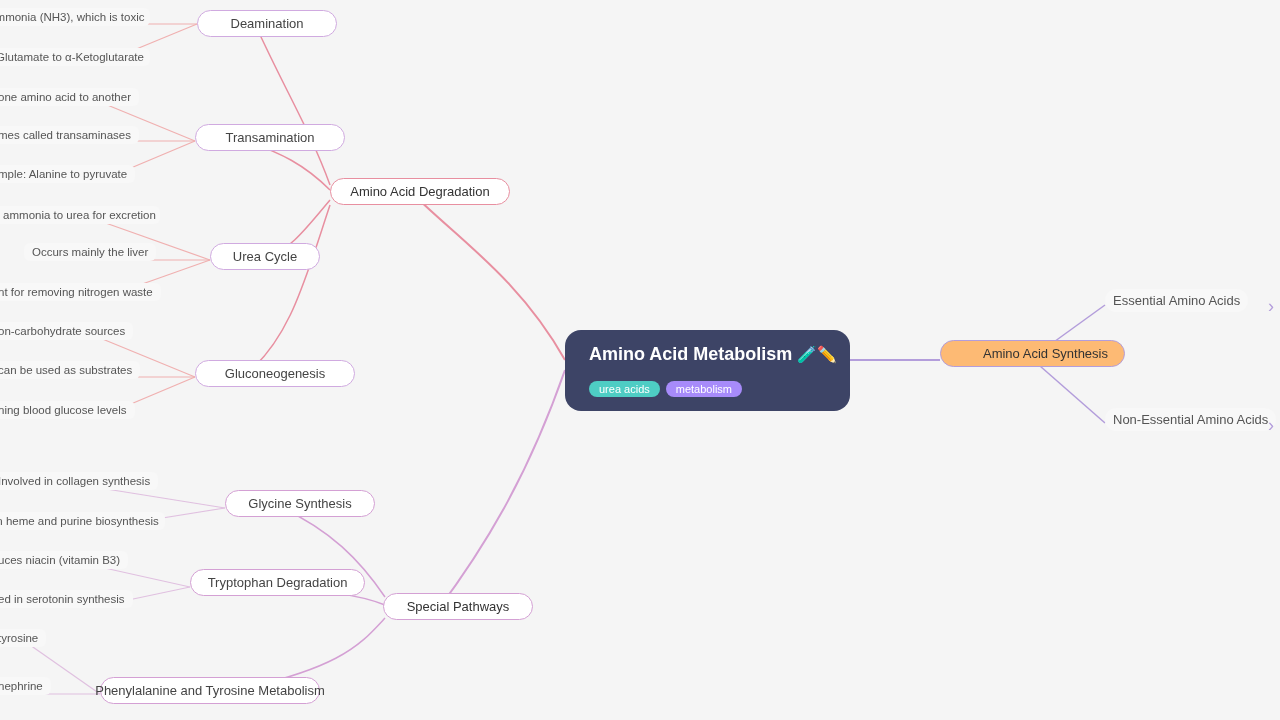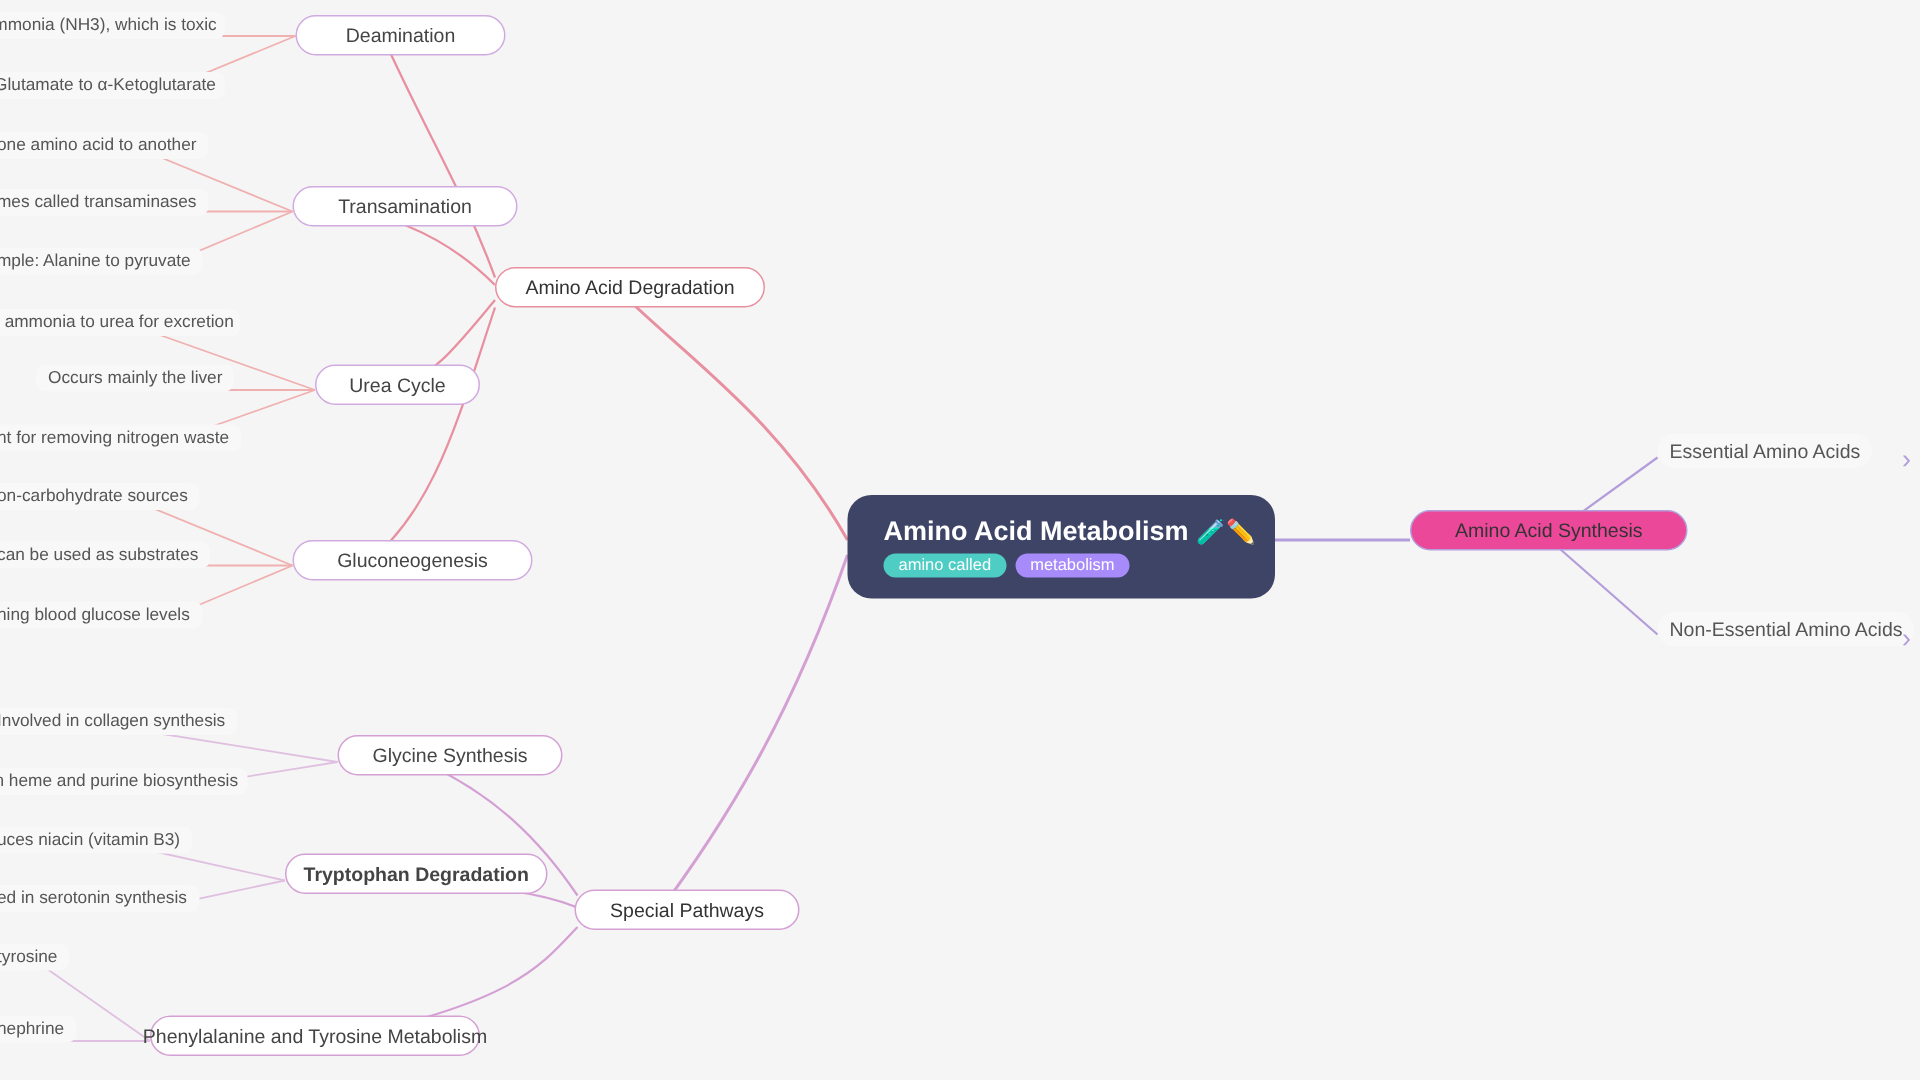--- a/index.html
+++ b/index.html
@@ -38,21 +38,21 @@
     .node-center {
       background: #3d4466;
       color: #fff;
       border-radius: 16px;
       padding: 14px 24px;
       font-size: 18px;
       font-weight: 600;
       display: flex;
       flex-direction: column;
       align-items: flex-start;
-      gap: 4px;
+      gap: 16px;
       cursor: default;
     }
     .node-center .tags {
       display: flex;
       gap: 6px;
     }
     .tag {
       border-radius: 10px;
       padding: 2px 10px;
       font-size: 11px;
@@ -75,24 +75,25 @@
       border-radius: 20px;
     }
     .node-leaf {
       background: #f8f8f8;
       border: none;
       color: #555;
       font-size: 12px;
       border-radius: 6px;
     }
     .node-right {
-      background: #ec4899;
+      background: #fdba74;
       border: 1.5px solid #b39ddb;
       color: #333;
       border-radius: 20px;
+      justify-content: flex-end;
     }
     .node-essential {
       background: #f8f8f8;
       border: none;
       color: #555;
       font-size: 12px;
       justify-content: flex-end;
     }
   </style>
 </head>
@@ -146,21 +147,21 @@
     <line x1="100" y1="694" x2="30" y2="694" stroke="#e0c0e0" stroke-width="1.2"></line>
 
     <line x1="1040" y1="352" x2="1105" y2="305" stroke="#b39ddb" stroke-width="1.5"></line>
 
     <line x1="1040" y1="366" x2="1105" y2="423" stroke="#b39ddb" stroke-width="1.5"></line>
   </svg>
 
   <div class="node node-center" style="left:565px; top:330px; width:285px;">
     <div style="font-size:18px;font-weight:600;color:#fff;">Amino Acid Metabolism <span style="font-size:16px">🧪✏️</span></div>
     <div class="tags">
-      <span class="tag tag-amino">amino called</span>
+      <span class="tag tag-amino">urea acids</span>
       <span class="tag tag-meta">metabolism</span>
     </div>
   </div>
 
   <div class="node node-branch" style="left:330px; top:178px; width:180px;">
     <span>Amino Acid Degradation</span>
   </div>
 
   <div class="node node-sub" style="left:197px; top:10px; width:140px;">
     <span>Deamination</span>
@@ -222,21 +223,21 @@
   <div class="node node-sub" style="left:225px; top:490px; width:150px; border-color:#d4a0d4;text-align:center;">
     <span>Glycine Synthesis</span>
   </div>
   <div class="node node-leaf" style="left:-10px; top:472px; max-width:175px; font-size:11.5px; padding:3px 8px;">
     <span>Involved in collagen synthesis</span>
   </div>
   <div class="node node-leaf" style="left:-10px; top:512px; max-width:175px; font-size:11.5px; padding:3px 8px;">
     <span>n heme and purine biosynthesis</span>
   </div>
 
-  <div class="node node-sub" style="left:190px; top:569px; width:175px; border-color:#d4a0d4;font-weight:bold;">
+  <div class="node node-sub" style="left:190px; top:569px; width:175px; border-color:#d4a0d4;">
     <span>Tryptophan Degradation</span>
   </div>
   <div class="node node-leaf" style="left:-10px; top:551px; max-width:180px; font-size:11.5px; padding:3px 8px;">
     <span>uces niacin (vitamin B3)</span>
   </div>
   <div class="node node-leaf" style="left:-10px; top:590px; max-width:180px; font-size:11.5px; padding:3px 8px;">
     <span>ed in serotonin synthesis</span>
   </div>
 
   <div class="node node-sub" style="left:100px; top:677px; width:220px; border-color:#d4a0d4;">

